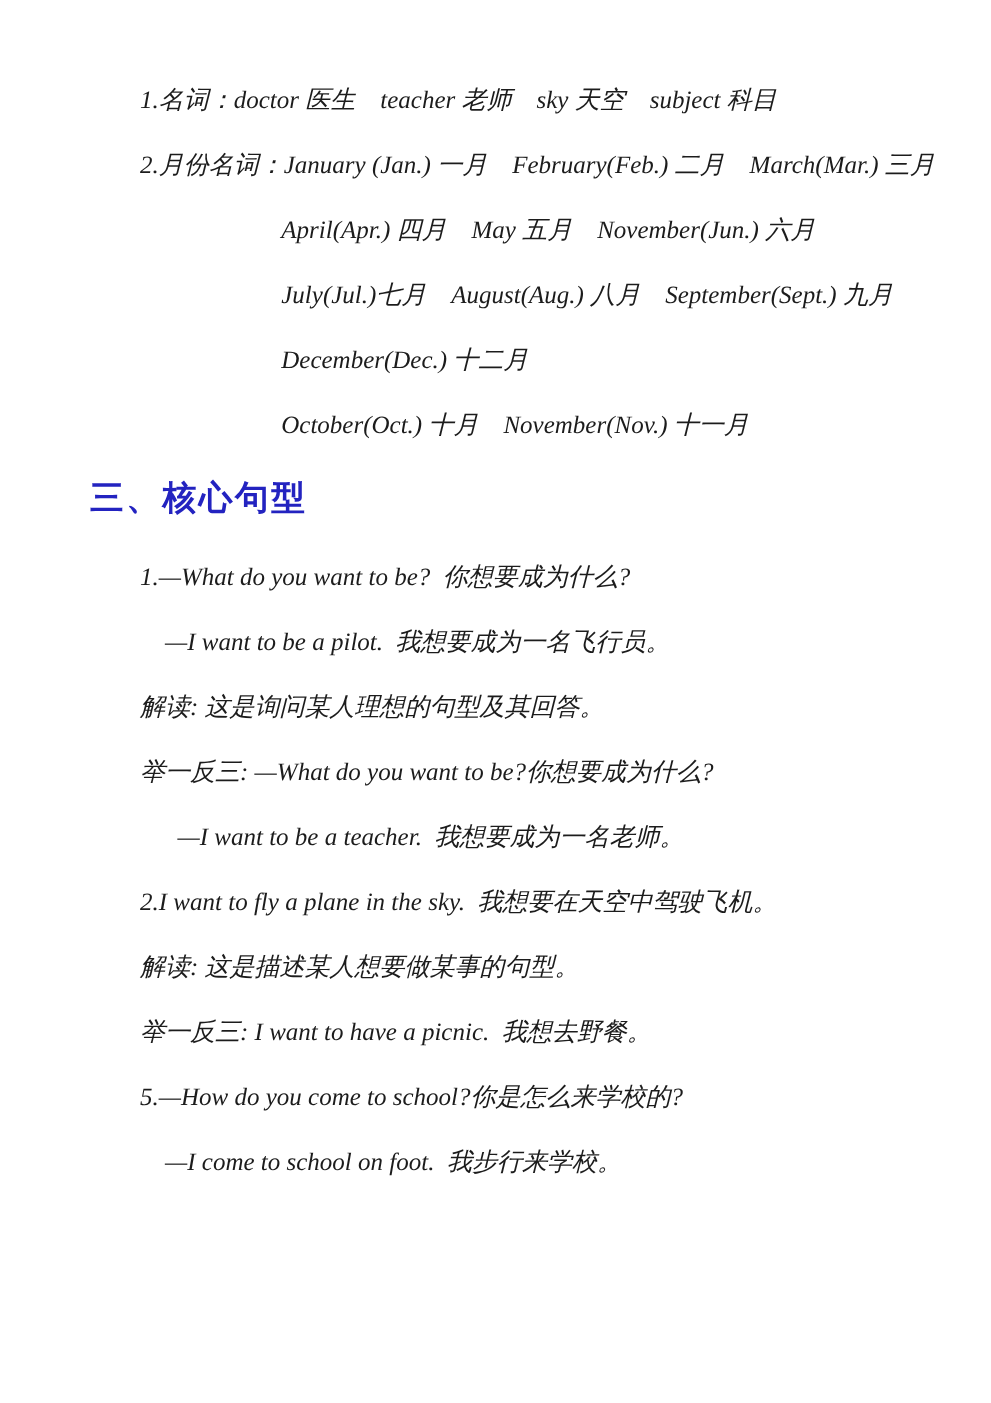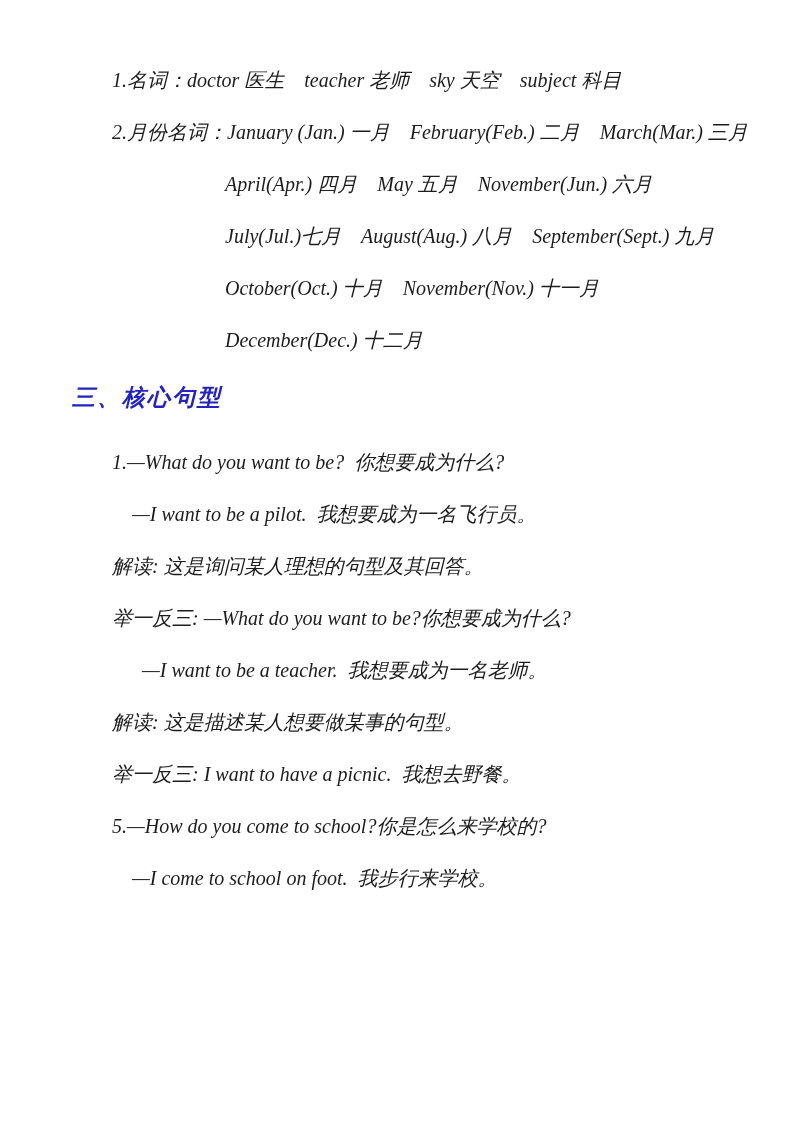--- a/index.html
+++ b/index.html
@@ -20,52 +20,52 @@
     font-size: 20px;
     line-height: 52px;
     height: 52px;
     padding-left: 112px;
     font-style: italic;
   }
   .line.ind-month { padding-left: 225px; }
   .line.ind-ans   { padding-left: 132px; }
   .line.ind-ans2  { padding-left: 114px; margin-left: 28px; }
   .section-heading {
-    font-size: 23px;
+    font-size: 27px;
     font-weight: bold;
     line-height: 64px;
     height: 64px;
     padding-left: 72px;
     letter-spacing: 2px;
     white-space: pre;
-    font-style: italic;
   }
   .sentences { margin-top: 6px; }
 </style>
 </head>
 <body>
 
 <div class="page" style="color: rgb(28, 28, 28);">
 
   <div class="vocab">
     <div class="line">1.名词：doctor 医生    teacher 老师    sky 天空    subject 科目</div>
     <div class="line">2.月份名词：January (Jan.) 一月    February(Feb.) 二月    March(Mar.) 三月</div>
     <div class="line ind-month">April(Apr.) 四月    May 五月    November(Jun.) 六月</div>
     <div class="line ind-month">July(Jul.)七月    August(Aug.) 八月    September(Sept.) 九月</div>
+    <div class="line ind-month">December(Dec.) 十二月</div>
     <div class="line ind-month">October(Oct.) 十月    November(Nov.) 十一月</div>
-    <div class="line ind-month">December(Dec.) 十二月</div>
   </div>
 
   <div class="section-heading" style="color: rgb(35, 35, 192);">三、核心句型</div>
 
   <div class="sentences">
     <div class="line">1.—What do you want to be?  你想要成为什么?</div>
     <div class="line ind-ans">—I want to be a pilot.  我想要成为一名飞行员。</div>
     <div class="line">解读: 这是询问某人理想的句型及其回答。</div>
     <div class="line">举一反三: —What do you want to be?你想要成为什么?</div>
     <div class="line ind-ans2">—I want to be a teacher.  我想要成为一名老师。</div>
+    <div class="line">2.I want to fly a plane in the sky.  我想要在天空中驾驶飞机。</div>
     <div class="line">解读: 这是描述某人想要做某事的句型。</div>
     <div class="line">举一反三: I want to have a picnic.  我想去野餐。</div>
     <div class="line">5.—How do you come to school?你是怎么来学校的?</div>
     <div class="line ind-ans">—I come to school on foot.  我步行来学校。</div>
   </div>
 
 </div>
 
 </body></html>

